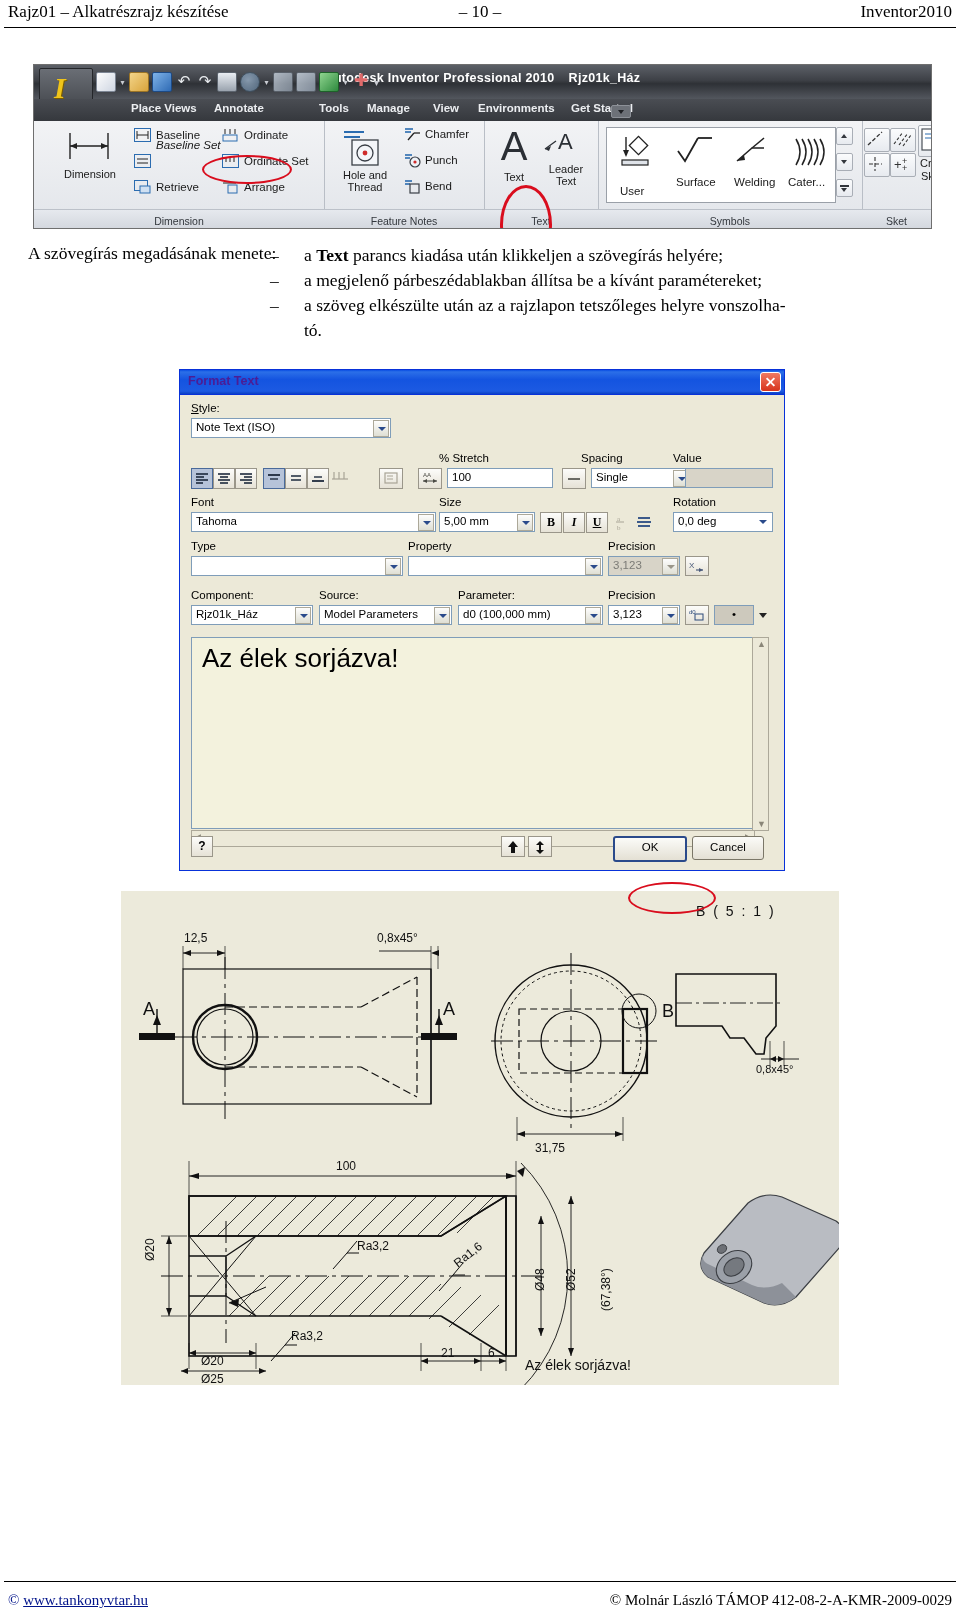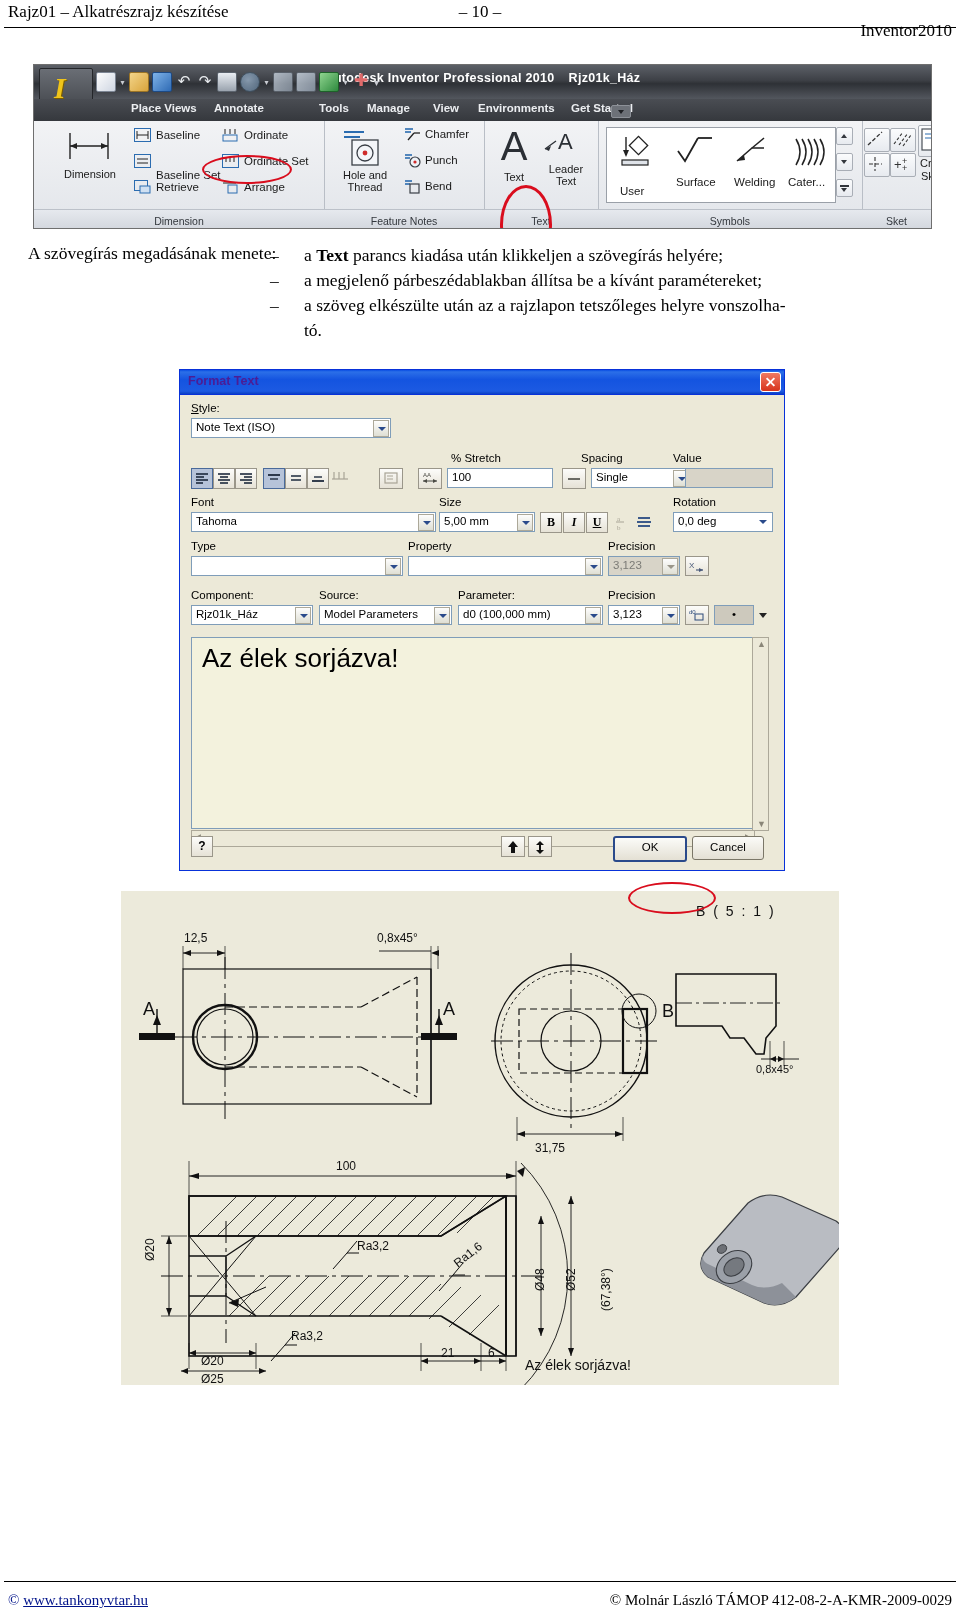--- a/index.html
+++ b/index.html
@@ -2,21 +2,21 @@
 <html><head>
 <meta charset="utf-8">
 <style>
   html,body{margin:0;padding:0;background:#fff;}
   body{width:960px;height:1621px;position:relative;font-family:"Liberation Serif",serif;color:#000;}
 
   
   .pg-header{position:absolute;top:0;left:0;width:960px;height:28px;}
   .pg-header .hl{position:absolute;left:8px;top:2px;font-size:17px;}
   .pg-header .hc{position:absolute;left:0;top:2px;width:960px;text-align:center;font-size:17px;}
-  .pg-header .hr{position:absolute;right:8px;top:2px;font-size:17px;margin-top:19px;}
+  .pg-header .hr{position:absolute;right:8px;top:2px;font-size:17px;}
   .hdr-rule{position:absolute;top:27px;left:4px;width:952px;height:1px;background:#000;}
 
   
   .ribbon{position:absolute;left:33px;top:64px;width:897px;height:163px;
           border:1px solid #6f6f6f;background:#d8dce2;overflow:hidden;}
   .rb-title{position:absolute;left:0;top:0;width:897px;height:34px;
             background:linear-gradient(to bottom,#5c6067 0%,#3d4046 45%,#2e3136 55%,#53575e 100%);}
   .rb-title-text{position:absolute;left:0;top:6px;width:897px;text-align:center;
             color:#fff;font-family:"Liberation Sans",sans-serif;font-size:12.5px;font-weight:bold;letter-spacing:.3px;}
   .rb-title-text .docname{margin-left:14px;}
@@ -190,21 +190,21 @@
         <line x1="3" y1="3" x2="3" y2="11" stroke="#222" stroke-width="1"></line>
         <line x1="14" y1="3" x2="14" y2="11" stroke="#222" stroke-width="1"></line>
       </svg>
       <div class="cmd" style="left:122px;top:8px;">Baseline</div>
 
       <svg class="ico" style="left:100px;top:33px;" width="17" height="14" viewBox="0 0 17 14">
         <rect x="0.5" y="0.5" width="16" height="13" fill="none" stroke="#2b6cb0" stroke-width="1"></rect>
         <line x1="3" y1="5" x2="14" y2="5" stroke="#222" stroke-width="1"></line>
         <line x1="3" y1="9" x2="14" y2="9" stroke="#222" stroke-width="1"></line>
       </svg>
-      <div class="cmd" style="left:122px;top:48px;">Baseline Set</div>
+      <div class="cmd" style="left:122px;top:18px;font-style:italic;">Baseline Set</div>
 
       <svg class="ico" style="left:100px;top:59px;" width="17" height="14" viewBox="0 0 17 14">
         <rect x="0.5" y="0.5" width="13" height="10" fill="none" stroke="#2b6cb0" stroke-width="1"></rect>
         <rect x="6" y="6" width="10" height="7" fill="#cfe0f2" stroke="#2b6cb0" stroke-width="1"></rect>
       </svg>
       <div class="cmd" style="left:122px;top:60px;">Retrieve</div>
 
       <svg class="ico" style="left:188px;top:7px;" width="17" height="14" viewBox="0 0 17 14">
         <line x1="3" y1="1" x2="3" y2="6" stroke="#222" stroke-width="1"></line>
         <line x1="8" y1="1" x2="8" y2="6" stroke="#222" stroke-width="1"></line>
@@ -397,21 +397,21 @@
   <div class="dlg-close"></div>
 
   <div class="lbl" style="left:11px;top:32px;">
     <span style="text-decoration:underline;">S</span><span>tyle:</span>
   </div>
   <div class="fld" style="left:11px;top:48px;width:200px;">
     <span>Note Text (ISO)</span>
     <div class="arrowbtn"></div>
   </div>
 
-  <div class="lbl" style="left:259px;top:82px;margin-left:12px;">% Stretch</div>
+  <div class="lbl" style="left:259px;top:82px;">% Stretch</div>
   <div class="lbl" style="left:401px;top:82px;">Spacing</div>
   <div class="lbl" style="left:493px;top:82px;">Value</div>
 
   <div class="tbtn act" style="left:11px;top:98px;width:22px;">
     <svg width="16" height="14" viewBox="0 0 16 14" style="margin-top:2px;">
         <line x1="2" y1="3" x2="14" y2="3" stroke="#1d2a3d" stroke-width="1.6"></line>
         <line x1="2" y1="6" x2="10" y2="6" stroke="#1d2a3d" stroke-width="1.6"></line>
         <line x1="2" y1="9" x2="14" y2="9" stroke="#1d2a3d" stroke-width="1.6"></line>
         <line x1="2" y1="12" x2="9" y2="12" stroke="#1d2a3d" stroke-width="1.6"></line>
       </svg>

